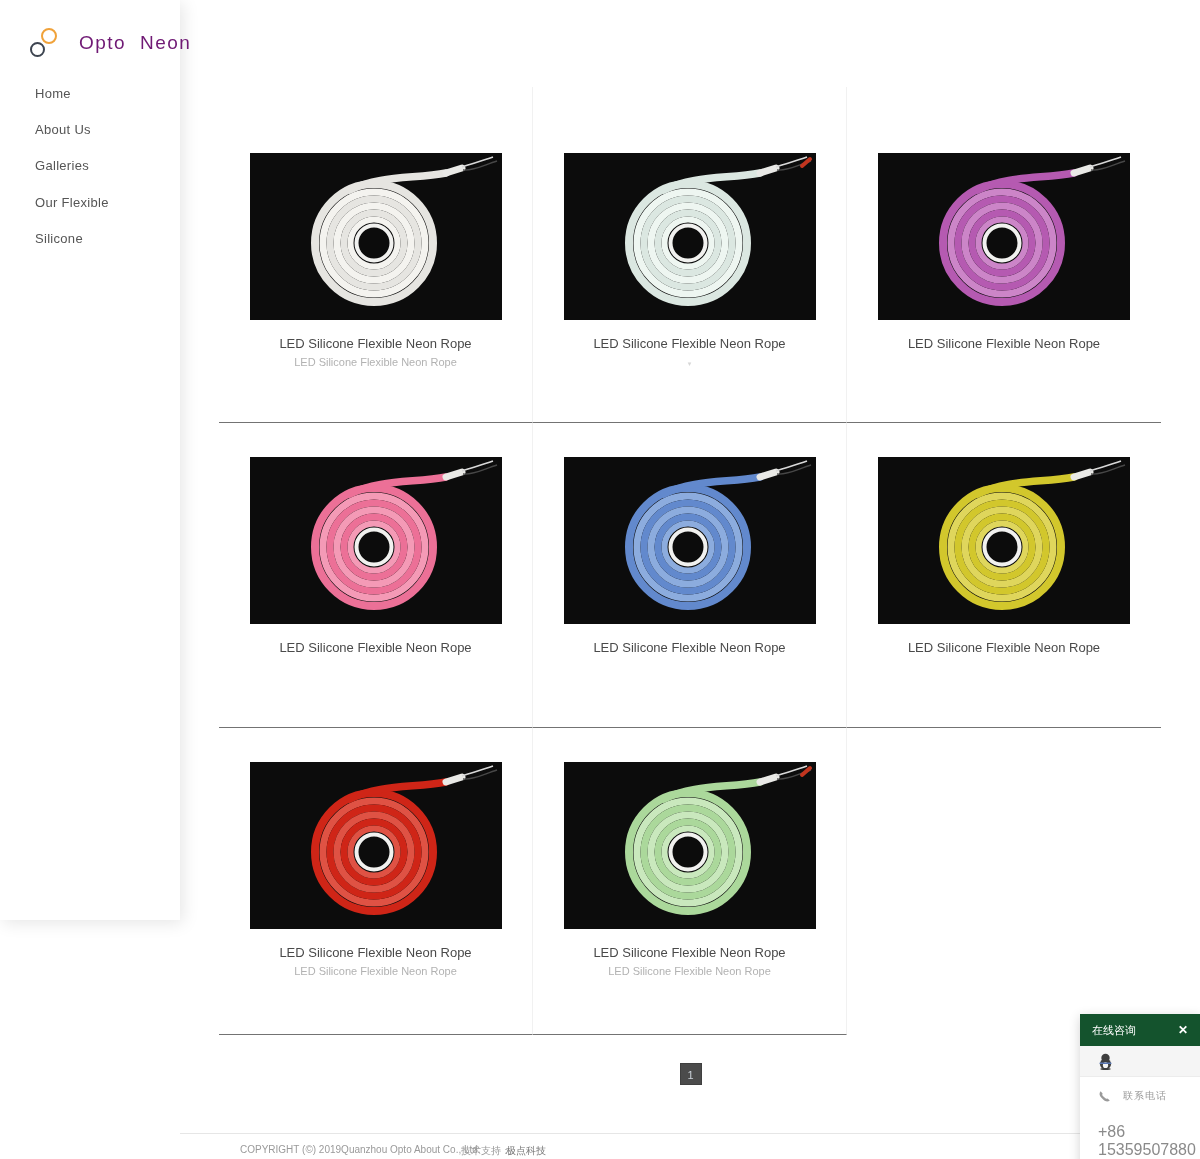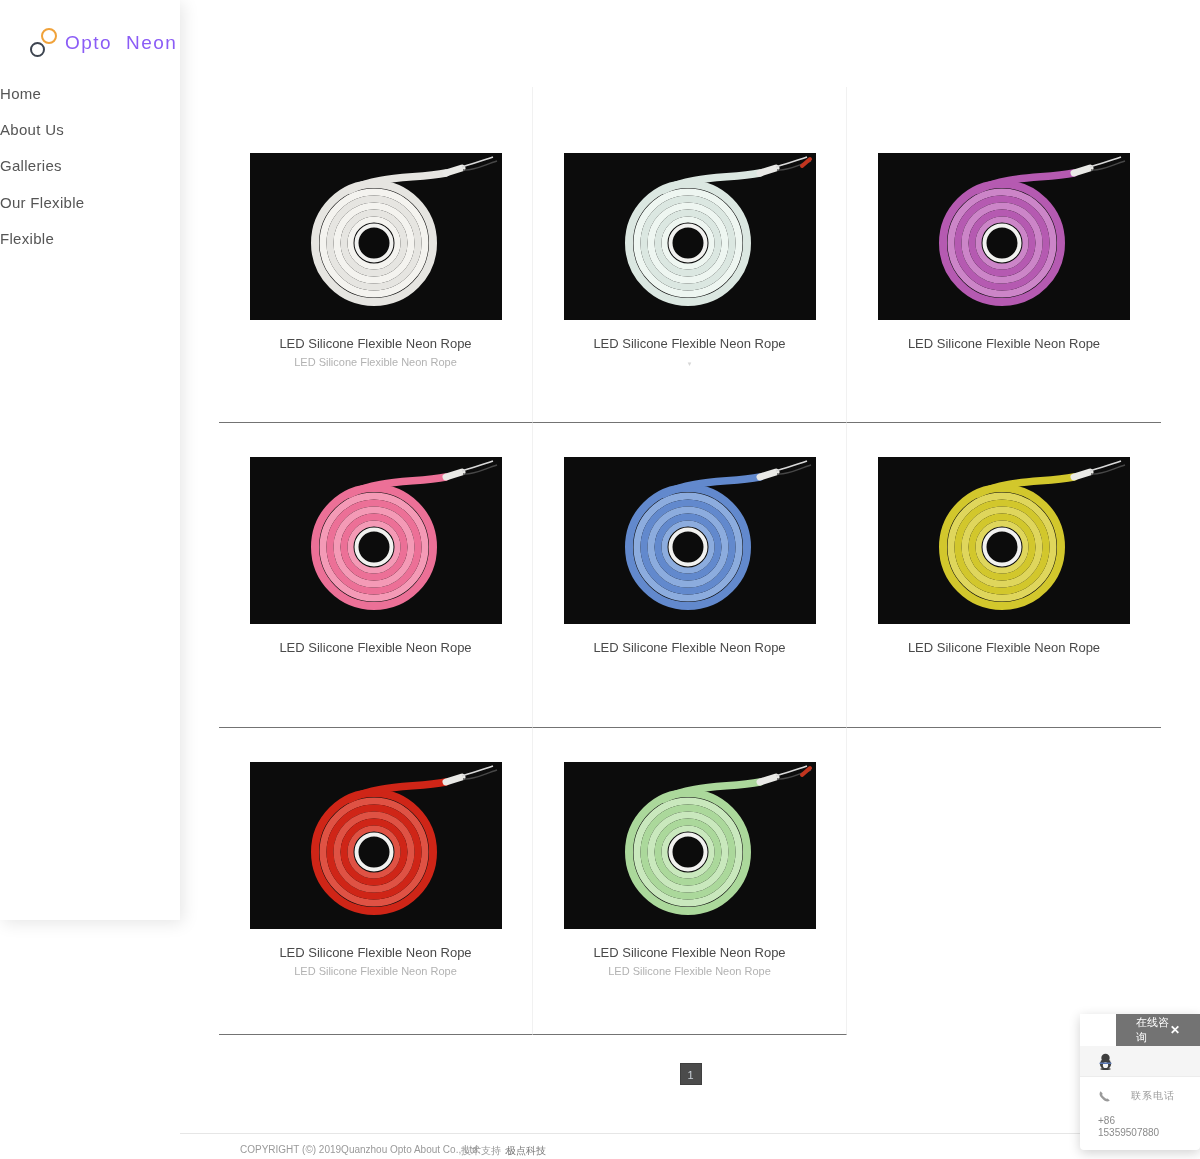--- a/index.html
+++ b/index.html
@@ -8,25 +8,25 @@
 
   
   .sidebar { position:absolute; left:0; top:0; width:180px; height:920px;
     background:#ffffff; box-shadow:3px 3px 16px rgba(0,0,0,0.10); z-index:5; }
   .logo { position:absolute; left:30px; top:28px; display:flex; align-items:center; }
   .logo-mark { position:relative; width:27px; height:29px; flex:0 0 auto; }
   .logo-circle-orange { position:absolute; right:0; top:0; width:16px; height:16px;
     border:2.5px solid #f0a23a; border-radius:50%; }
   .logo-circle-dark { position:absolute; left:0; bottom:0; width:15px; height:15px;
     border:2.5px solid #3d4450; border-radius:50%; }
-  .logo-text { color:#8b5cf6; font-size:19px; letter-spacing:1.5px; word-spacing:7px;
-    margin-left:8px; white-space:nowrap; }
+  .logo-text { color:#701a75; font-size:19px; letter-spacing:1.5px; word-spacing:7px;
+    margin-left:22px; white-space:nowrap; }
   .nav { position:absolute; left:0; top:75px; width:100%; list-style:none; }
-  .nav li { height:36.4px; display:flex; align-items:center; 
-    font-size:15px; color:#555; letter-spacing:0.3px; cursor:pointer; }
+  .nav li { height:36.4px; display:flex; align-items:center; padding-left:35px;
+    font-size:13px; color:#555; letter-spacing:0.3px; cursor:pointer; }
 
   
   .grid { position:absolute; left:219px; top:87px; width:943px;
     display:grid; grid-template-columns:314px 314px 314px; z-index:1; }
   .cell { position:relative; }
   .cell:not(.empty) { border-bottom:1px solid #737373; }
   .cell:nth-child(3n+1), .cell:nth-child(3n+2) { border-right:1px solid #f1f1f1; }
   .cell.r1 { height:336px; }
   .cell.r2 { height:305px; }
   .cell.r3 { height:307px; }
@@ -46,29 +46,29 @@
   
   .footer { position:absolute; left:180px; right:0; top:1133px; height:26px;
     border-top:1px solid #e6e6e6; font-size:10px; color:#9a9a9a; }
   .footer .copyright { position:absolute; left:60px; top:10px; }
   .footer .support-label { position:absolute; left:281px; top:10px; }
   .footer .support-name { position:absolute; left:326px; top:10px; color:#777; cursor:pointer; }
 
   
   .chat { position:absolute; left:1080px; top:1014px; width:120px; background:#fff;
     box-shadow:0 3px 12px rgba(0,0,0,0.18); border-radius:0 0 4px 4px; z-index:10; }
-  .chat-header { height:32px; background:#737373; color:#fff; display:flex;
-    align-items:center; justify-content:space-between; padding:0 20px; font-size:11px;margin-left:36px; }
+  .chat-header { height:32px; background:#14532d; color:#fff; display:flex;
+    align-items:center; justify-content:space-between; padding:0 12px; font-size:11px; }
   .chat-close { color:#fff; font-size:12px; font-weight:bold; cursor:pointer; }
   .chat-qq-row { height:31px; background:#f5f5f5; display:flex; align-items:center;
     padding-left:18px; border-bottom:1px solid #ececec; cursor:pointer; }
   .chat-phone { padding:12px 0 12px 18px; }
   .chat-phone-top { display:flex; align-items:center; }
-  .chat-phone-label { font-size:10px; color:#9a9a9a; margin-left:20px; letter-spacing:1px; }
-  .chat-phone-num { font-size:10px; color:#8a8a8a; margin-top:12px; line-height:1.15; }
+  .chat-phone-label { font-size:10px; color:#9a9a9a; margin-left:12px; letter-spacing:1px; }
+  .chat-phone-num { font-size:16px; color:#8a8a8a; margin-top:20px; line-height:1.15; }
 </style>
 </head>
 <body>
 
 <aside class="sidebar">
   <div class="logo">
     <span class="logo-mark">
       <span class="logo-circle-dark"></span>
       <span class="logo-circle-orange"></span>
     </span>
@@ -86,21 +86,21 @@
 
   <li>
         <span>Galleries</span>
       </li>
 
   <li>
         <span>Our Flexible</span>
       </li>
 
   <li>
-        <span>Flexible</span>
+        <span>Silicone</span>
       </li>
 </ul>
 </aside>
 
 <main>
   <div class="grid" id="grid">
   <div class="cell r1">
     <div class="imgwrap"><svg viewBox="0 0 252 167" width="252" height="167">
             <rect width="252" height="167" fill="#0c0c0c"></rect>
             <g fill="none">

